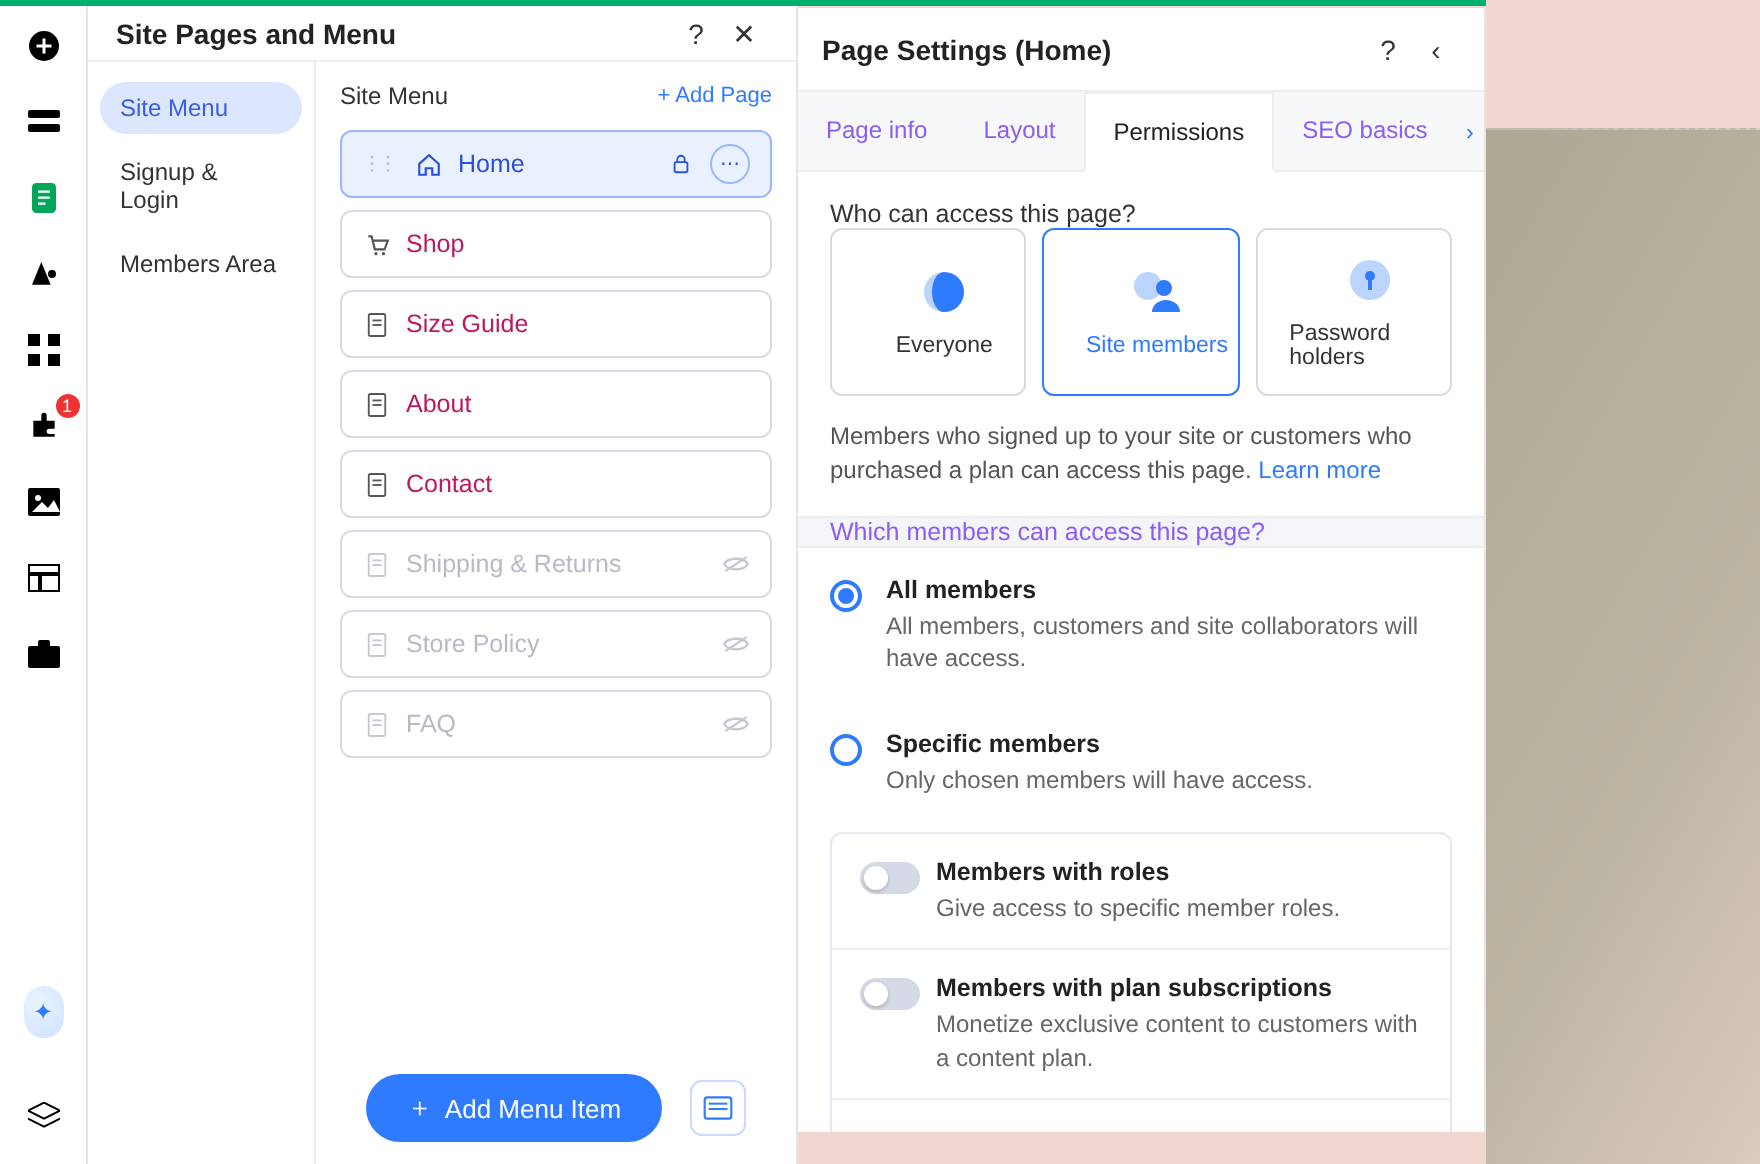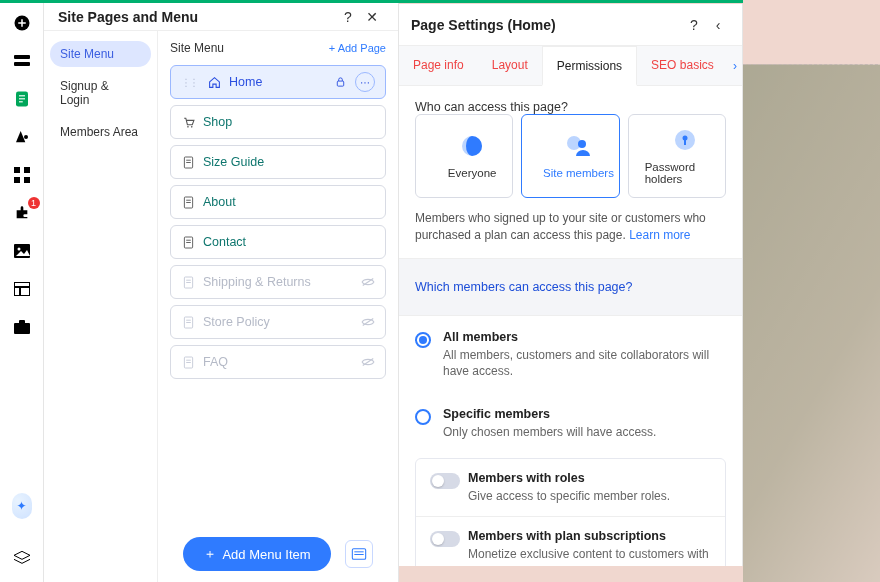--- a/index.html
+++ b/index.html
@@ -19,50 +19,50 @@
   .lp-title { font-size:14px; font-weight:600; color:#222; flex:1; }
   .hdr-icon { width:24px; height:24px; display:flex; align-items:center; justify-content:center; color:#333; cursor:pointer; font-size:14px; }
   .lp-body { flex:1; display:flex; overflow:hidden; }
   .lp-nav { width:114px; border-right:1px solid #eee; padding:10px 6px; display:flex; flex-direction:column; gap:6px; }
   .nav-pill { font-size:12px; color:#333; padding:6px 10px; border-radius:14px; cursor:pointer; }
   .nav-pill.active { background:#dde6ff; color:#3b5ee0; }
   .lp-main { flex:1; display:flex; flex-direction:column; padding:10px 12px 0 12px; position:relative; overflow:hidden;}
   .lp-subhead { display:flex; align-items:center; font-size:12px; color:#333; margin-bottom:10px; }
   .add-page { color:#2f7bff; font-size:11px; font-weight:500; }
   .menu-list { display:flex; flex-direction:column; gap:6px; }
-  .menu-item { height:34px; border:1px solid #d8dbe4; border-radius:6px; display:flex; align-items:center; padding:0 10px; font-size:12.5px; color:#0f766e; cursor:pointer; gap:8px; background:#fff;}
+  .menu-item { height:34px; border:1px solid #d8dbe4; border-radius:6px; display:flex; align-items:center; padding:0 10px; font-size:12.5px; color:#be185d; cursor:pointer; gap:8px; background:#fff;}
   .menu-item .mi-icon { width:14px; height:14px; display:inline-flex; align-items:center; justify-content:center; color:#555;}
   .menu-item.selected { background:#e9f0ff; border-color:#9bb8ff; color:#2b4fe0; }
   .menu-item.selected .mi-icon { color:#2b4fe0; }
   .menu-item .grip { color:#b8c0d8; font-size:10px; letter-spacing:-2px; margin-right:2px;}
   .menu-item .spacer { flex:1; }
   .mi-eye { color:#c5c9d6; }
   .mi-dots { width:20px; height:20px; border:1px solid #9bb8ff; border-radius:10px; display:flex; align-items:center; justify-content:center; color:#2b4fe0; font-size:10px; }
   .muted { color:#b5bac7; }
   .muted .mi-icon { color:#c5c9d6; }
   .lp-footer { position:absolute; bottom:0; left:0; right:0; height:56px; display:flex; align-items:center; justify-content:center; gap:14px; background:#fff; }
   .add-btn { background:#2f7bff; color:#fff; border:none; border-radius:20px; height:34px; padding:0 20px; font-size:13px; font-weight:500; display:flex; align-items:center; gap:6px; cursor:pointer; }
   .lp-footer .gear { color:#2f7bff; width:28px; height:28px; display:flex; align-items:center; justify-content:center; border:1px solid #c8d8ff; border-radius:6px; }
   .rightpanel { position:absolute; left:399px; top:4px; width:344px; height:562px; background:#fff; border-right:1px solid #e5e5e5; display:flex; flex-direction:column; }
   .rp-header { height:42px; display:flex; align-items:center; padding:0 12px; border-bottom:1px solid #eee; }
   .rp-title { font-size:14px; font-weight:600; color:#222; flex:1; }
   .tabs { display:flex; height:40px; border-bottom:1px solid #eee; align-items:stretch; background:#f7f8fa;}
-  .tab { flex:0 0 auto; padding:0 14px; display:flex; align-items:center; font-size:12px; color:#ef4444; cursor:pointer; border-bottom:2px solid transparent; }
+  .tab { flex:0 0 auto; padding:0 14px; display:flex; align-items:center; font-size:12px; color:#8b5cf6; cursor:pointer; border-bottom:2px solid transparent; }
   .tab.active { background:#fff; color:#222; border-bottom-color:#fff; border-top:1px solid #eee; border-left:1px solid #eee; border-right:1px solid #eee; margin-bottom:-1px;}
   .tabs .chev { width:22px; display:flex; align-items:center; justify-content:center; color:#2f7bff; font-size:12px; background:#f7f8fa;}
   .rp-scroll { flex:1; overflow-y:auto; overflow-x:hidden; }
   .sec-pad { padding:14px 16px; }
   .q { font-size:12.5px; color:#333; }
   .cards { display:flex; gap:8px; }
   .card { flex:1; border:1px solid #d8dbe4; border-radius:6px; height:84px; display:flex; flex-direction:column; align-items:center; justify-content:center; gap:8px; cursor:pointer; font-size:11.5px; color:#333;padding-left:16px; }
   .card.active { border-color:#2f7bff; color:#2f7bff; border-width:1.5px; }
   .card .cicon { width:26px; height:26px; display:flex; align-items:center; justify-content:center; }
   .desc { font-size:12px; color:#555; margin-top:12px; line-height:1.4; }
   .desc a { color:#2f7bff; text-decoration:none; }
-  .subhead-bar { background:#f4f5f8; padding:21px 16px; font-size:12.5px; color:#1d4ed8; border-top:1px solid #eee; border-bottom:1px solid #eee;}
+  .subhead-bar { background:#f4f5f8; padding:0 16px; font-size:12.5px; color:#8b5cf6; border-top:1px solid #eee; border-bottom:1px solid #eee;}
   .radio-row { display:flex; gap:12px; padding:14px 16px; }
   .radio { width:16px; height:16px; border:2px solid #2f7bff; border-radius:50%; margin-top:2px; flex-shrink:0; display:flex; align-items:center; justify-content:center; }
   .radio.checked::after { content:""; width:8px; height:8px; background:#2f7bff; border-radius:50%; }
   .radio-body .rt { font-size:12.5px; font-weight:600; color:#222; }
   .radio-body .rd { font-size:12px; color:#666; margin-top:3px; line-height:1.35; }
   .indent-box { margin:4px 16px 12px 16px; border:1px solid #e6e8ef; border-radius:6px; }
   .toggle-row { display:flex; gap:8px; padding:12px 14px; border-bottom:1px solid #eee; }
   .toggle-row:last-child { border-bottom:none; }
   .switch { width:30px; height:16px; background:#d6dae6; border-radius:10px; position:relative; flex-shrink:0; margin-top:2px;}
   .switch::after { content:""; position:absolute; width:12px; height:12px; background:#fff; border-radius:6px; top:2px; left:2px; box-shadow:0 1px 2px rgba(0,0,0,.2);}

